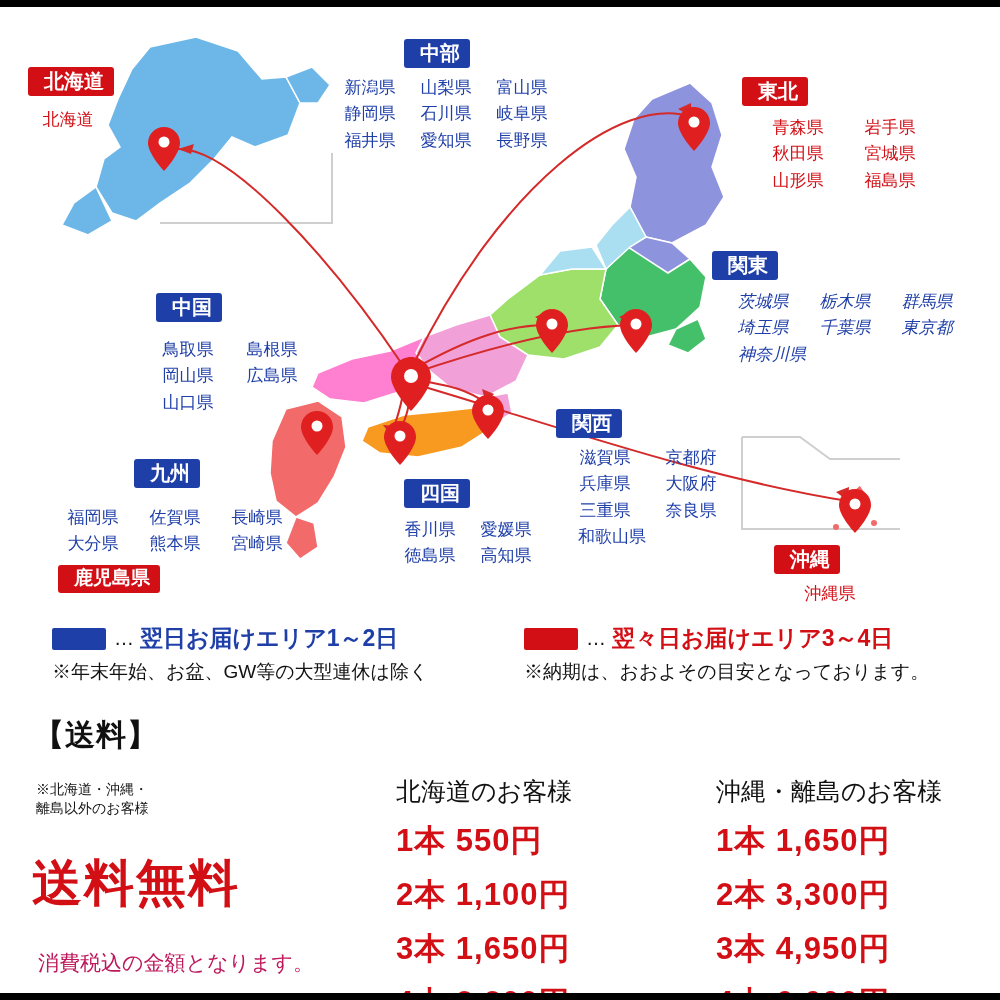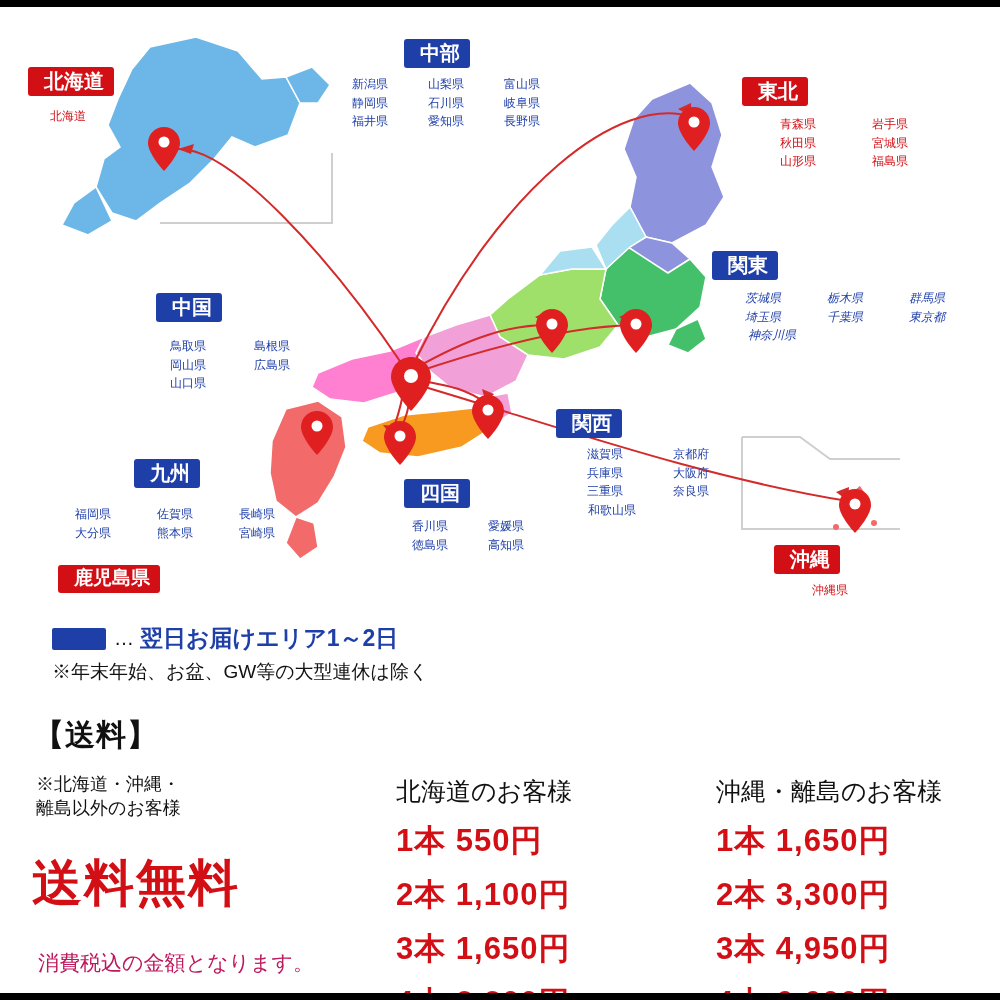--- a/index.html
+++ b/index.html
@@ -40,21 +40,21 @@
     padding: 3px 10px 4px 16px;
     border-radius: 3px;
     white-space: nowrap;
     line-height: 1.1;
   }
   .chip-blue { background: #1f3fa8; }
   .chip-red  { background: #d30f16; }
 
   .pref-list {
     position: absolute;
-    font-size: 12px;
+    font-size: 17px;
     line-height: 1.55;
     white-space: nowrap;
   }
   .pref-blue { color: #1f3fa8; }
   .pref-red  { color: #d30f16; }
   .pref-list .row { display: block; }
   .pref-list .cell {
     display: inline-block;
     text-align: center;
   }
@@ -110,22 +110,22 @@
     left: 34px;
     top: 8px;
     font-size: 30px;
     font-weight: bold;
     color: #111;
     letter-spacing: 1px;
   }
   #free-note {
     position: absolute;
     left: 36px;
-    top: 65px;
-    font-size: 18px;
+    top: 73px;
+    font-size: 14px;
     color: #111;
     line-height: 1.35;
     white-space: nowrap;
   }
   #free-big {
     position: absolute;
     left: 32px;
     top: 143px;
     font-size: 50px;
     font-weight: bold;
@@ -335,20 +335,24 @@
     <div class="pref-list pref-red" style="left:792px; top:574px;">
       <span class="row"><span class="cell" style="width:76px">沖縄県</span></span>
     </div>
   </div>
 
   <div id="legend">
     <div class="legend-col" style="left:52px; top:8px;">
       <span class="swatch sw-blue"></span><span class="legend-dots">…</span><span class="legend-main" style="color:#1f3fa8;">翌日お届けエリア1～2日</span>
       <div class="legend-note">※年末年始、お盆、GW等の大型連休は除く</div>
     </div>
+    <div class="legend-col" style="left:524px; top:8px;">
+      <span class="swatch sw-red"></span><span class="legend-dots">…</span><span class="legend-main" style="color:#d30f16;">翌々日お届けエリア3～4日</span>
+      <div class="legend-note">※納期は、おおよその目安となっております。</div>
+    </div>
   </div>
 
   <div id="shipping">
     <div id="ship-title">【送料】</div>
 
     <div id="free-note">
       <div>※北海道・沖縄・</div>
       <div>離島以外のお客様</div>
     </div>
     <div id="free-big">送料無料</div>

